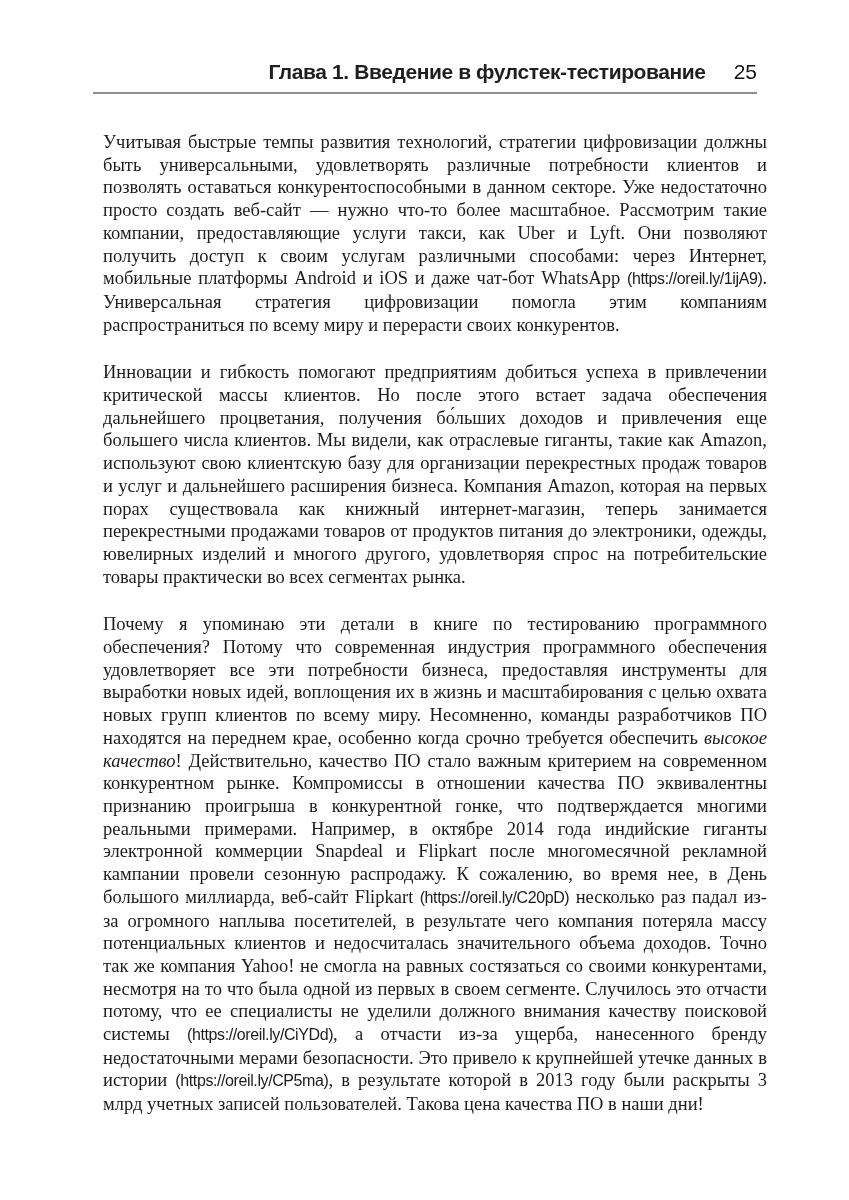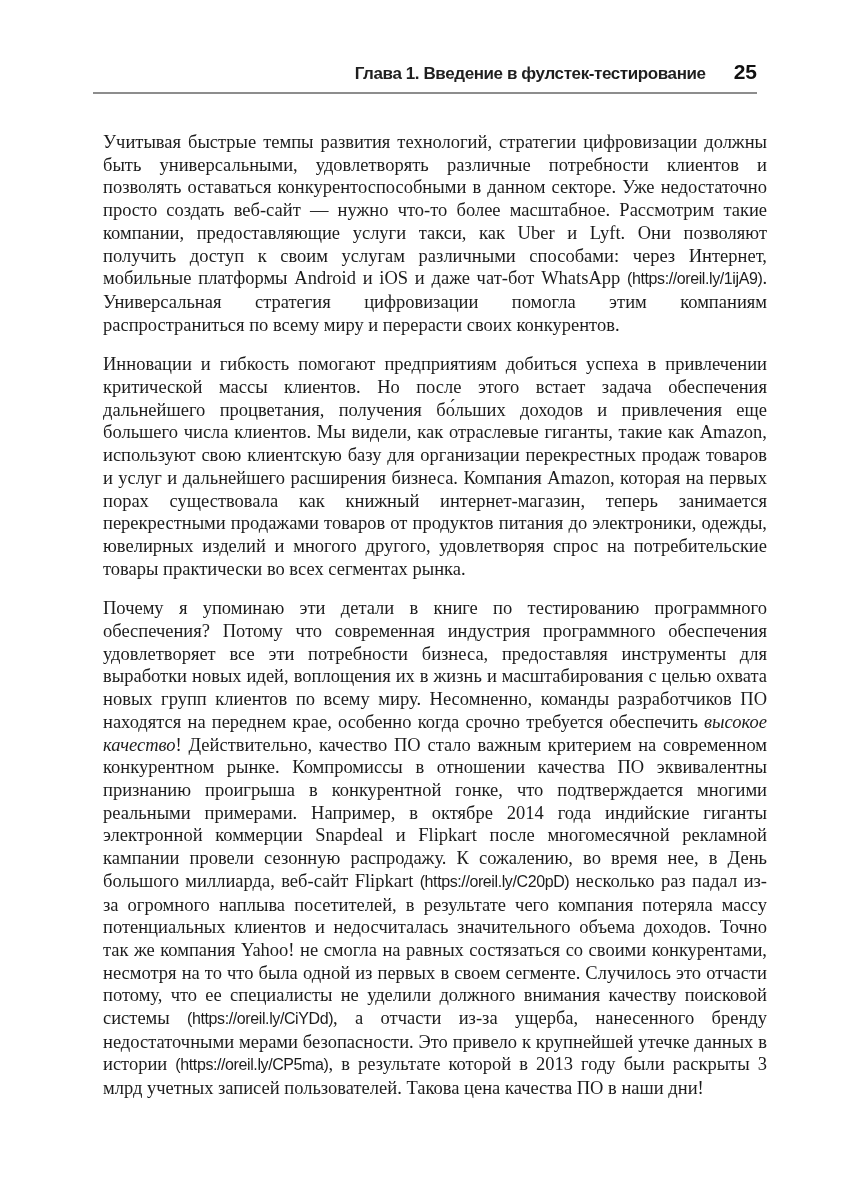--- a/index.html
+++ b/index.html
@@ -25,27 +25,27 @@
     left: 93px;
     top: 60px;
     width: 664px;
     display: flex;
     justify-content: flex-end;
     align-items: baseline;
   }
   .chapter-title {
     font-family: "Liberation Sans", sans-serif;
     font-weight: 700;
-    font-size: 17px;
+    font-size: 21px;
     letter-spacing: -0.4px;
     color: #1f1f1f;
   }
   .page-number {
     font-family: "Liberation Sans", sans-serif;
-    font-weight: 700;
+    font-weight: 400;
     font-size: 21px;
     color: #111111;
     margin-left: 28px;
   }
   .header-rule {
     position: absolute;
     left: 93px;
     top: 92px;
     width: 664px;
     height: 2px;
@@ -59,21 +59,21 @@
     font-size: 18.5px;
     line-height: 22.7px;
     text-align: justify;
     hyphens: auto;
     -webkit-hyphens: auto;
   }
   .page-body p {
     margin: 0;
   }
   .page-body p + p {
-    margin-top: 17px;
+    margin-top: 25px;
   }
   .seg-normal { font-style: normal; }
   .seg-italic { font-style: italic; }
   .seg-url {
     font-family: "Liberation Sans", sans-serif;
     font-size: 16px;
     letter-spacing: -0.4px;
     color: #1c1c1c;
     word-break: break-all;
   }

